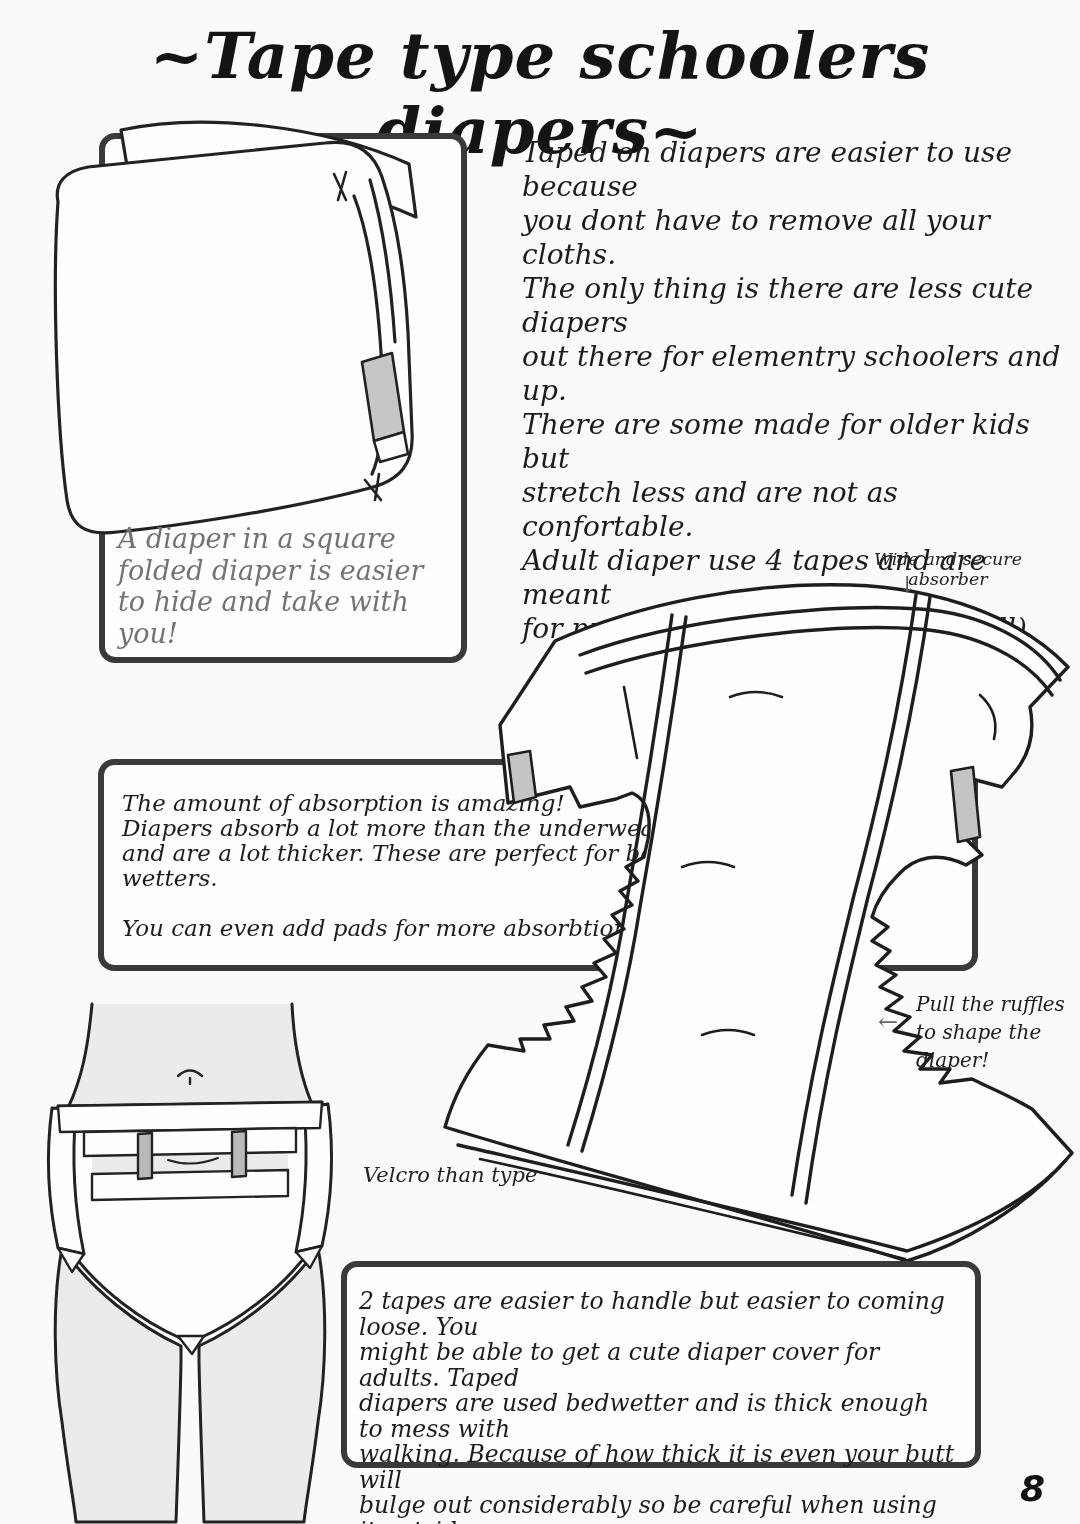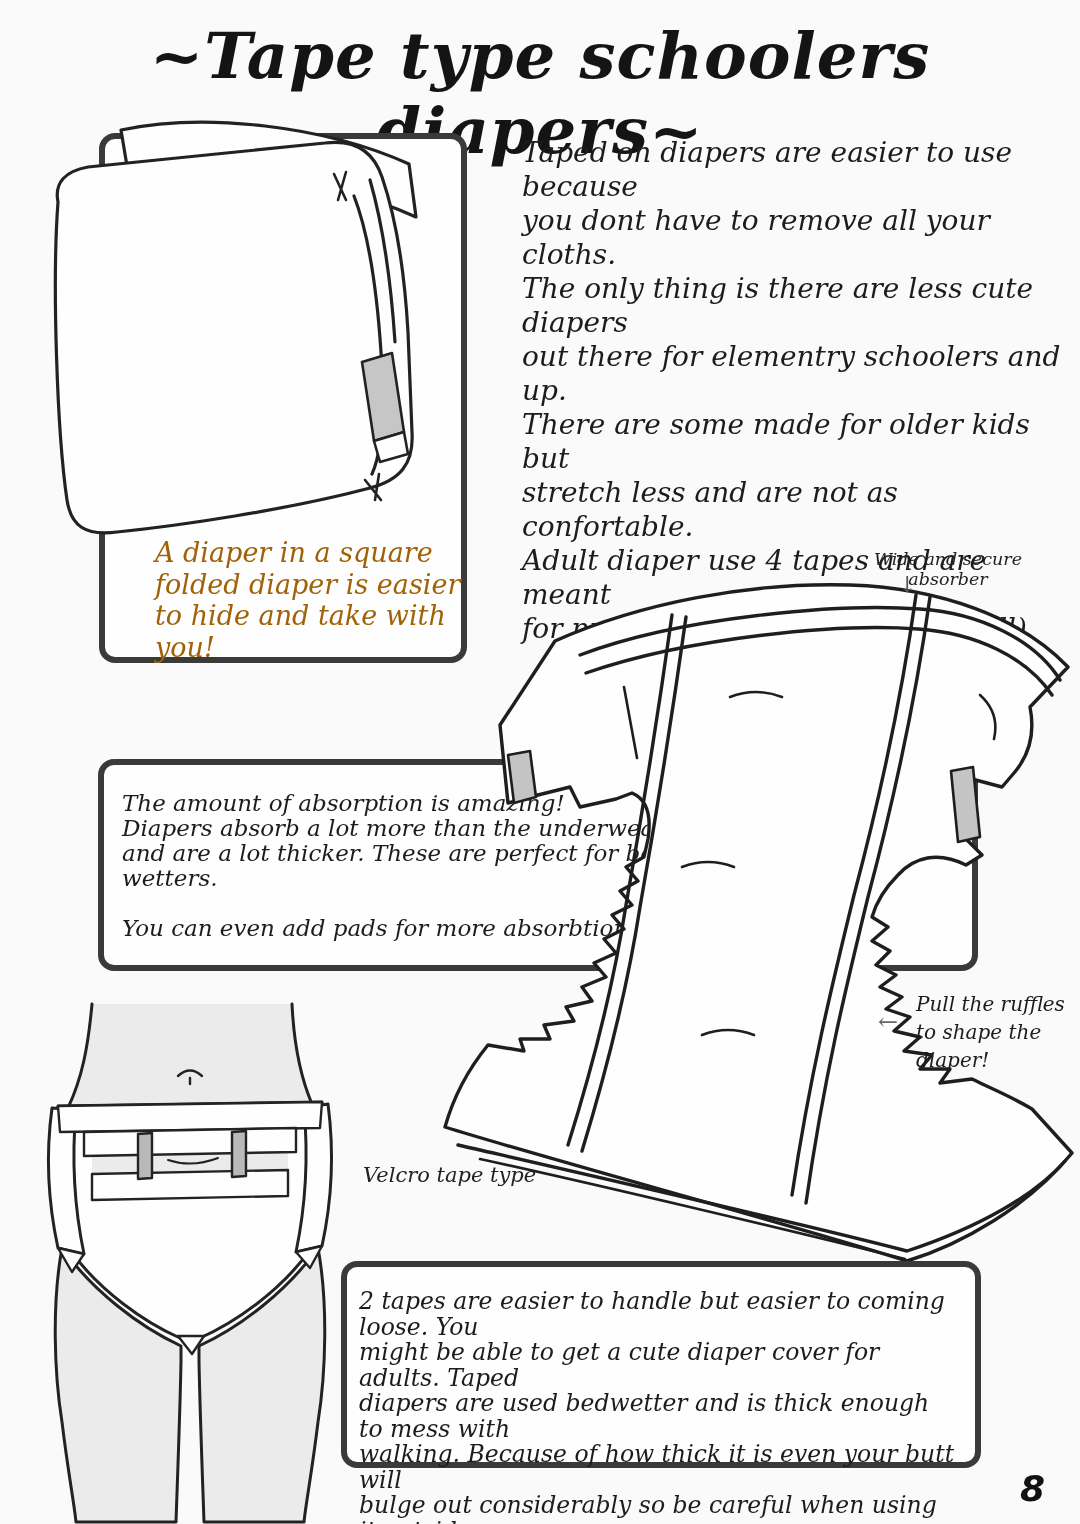--- a/index.html
+++ b/index.html
@@ -29,23 +29,23 @@
   }
   .panel-folded{left:99px;top:133px;width:356px;height:518px;z-index:1;}
   .panel-absorb{left:98px;top:759px;width:868px;height:200px;z-index:1;}
   .panel-bottom{left:341px;top:1261px;width:628px;height:195px;z-index:4;}
   .intro-text{
     left:522px;top:136px;width:548px;
     font-size:28px;line-height:34px;
     color:#1c1c1c;
   }
   .caption-folded{
-    left:118px;top:537px;width:330px;
+    left:118px;top:523px;width:330px;
     font-size:27px;line-height:31.5px;
-    z-index:3;color:#a16207;margin-left:37px;
+    z-index:3;color:#737373;
   }
   .absorb-text{
     left:122px;top:791px;width:620px;
     font-size:23px;line-height:25px;
     z-index:2;color:#1c1c1c;
   }
   .bottom-text{
     left:359px;top:1289px;width:600px;
     font-size:23.5px;line-height:25.5px;
     z-index:5;color:#1c1c1c;
@@ -118,21 +118,21 @@
 walking. Because of how thick it is even your butt will
 bulge out considerably so be careful when using it outside.</div>
 
 <div class="abs ann-absorber preline">Wide and secure
 absorber</div>
 <div class="abs ann-absorber-arrow">↓</div>
 <div class="abs ann-ruffles preline">Pull the ruffles
 to shape the
 diaper!</div>
 <div class="abs ann-ruffles-arrow">←</div>
-<div class="abs label-velcro">Velcro tape type</div>
+<div class="abs label-velcro">Velcro than type</div>
 
 <div class="abs page-number">8</div>
 
 <svg class="illus illus-folded" width="420" height="455" viewBox="0 0 420 455">
   <g stroke="#222" stroke-width="3.2" stroke-linejoin="round" stroke-linecap="round" fill="#fefefe">
 
     <path d="M96,30 C180,12 300,26 384,64 L391,117 C300,76 190,66 106,90 Z"></path>
 
     <path d="M196,58 L332,80 L327,136 L240,122 L238,102 L192,100 Z"></path>
 

